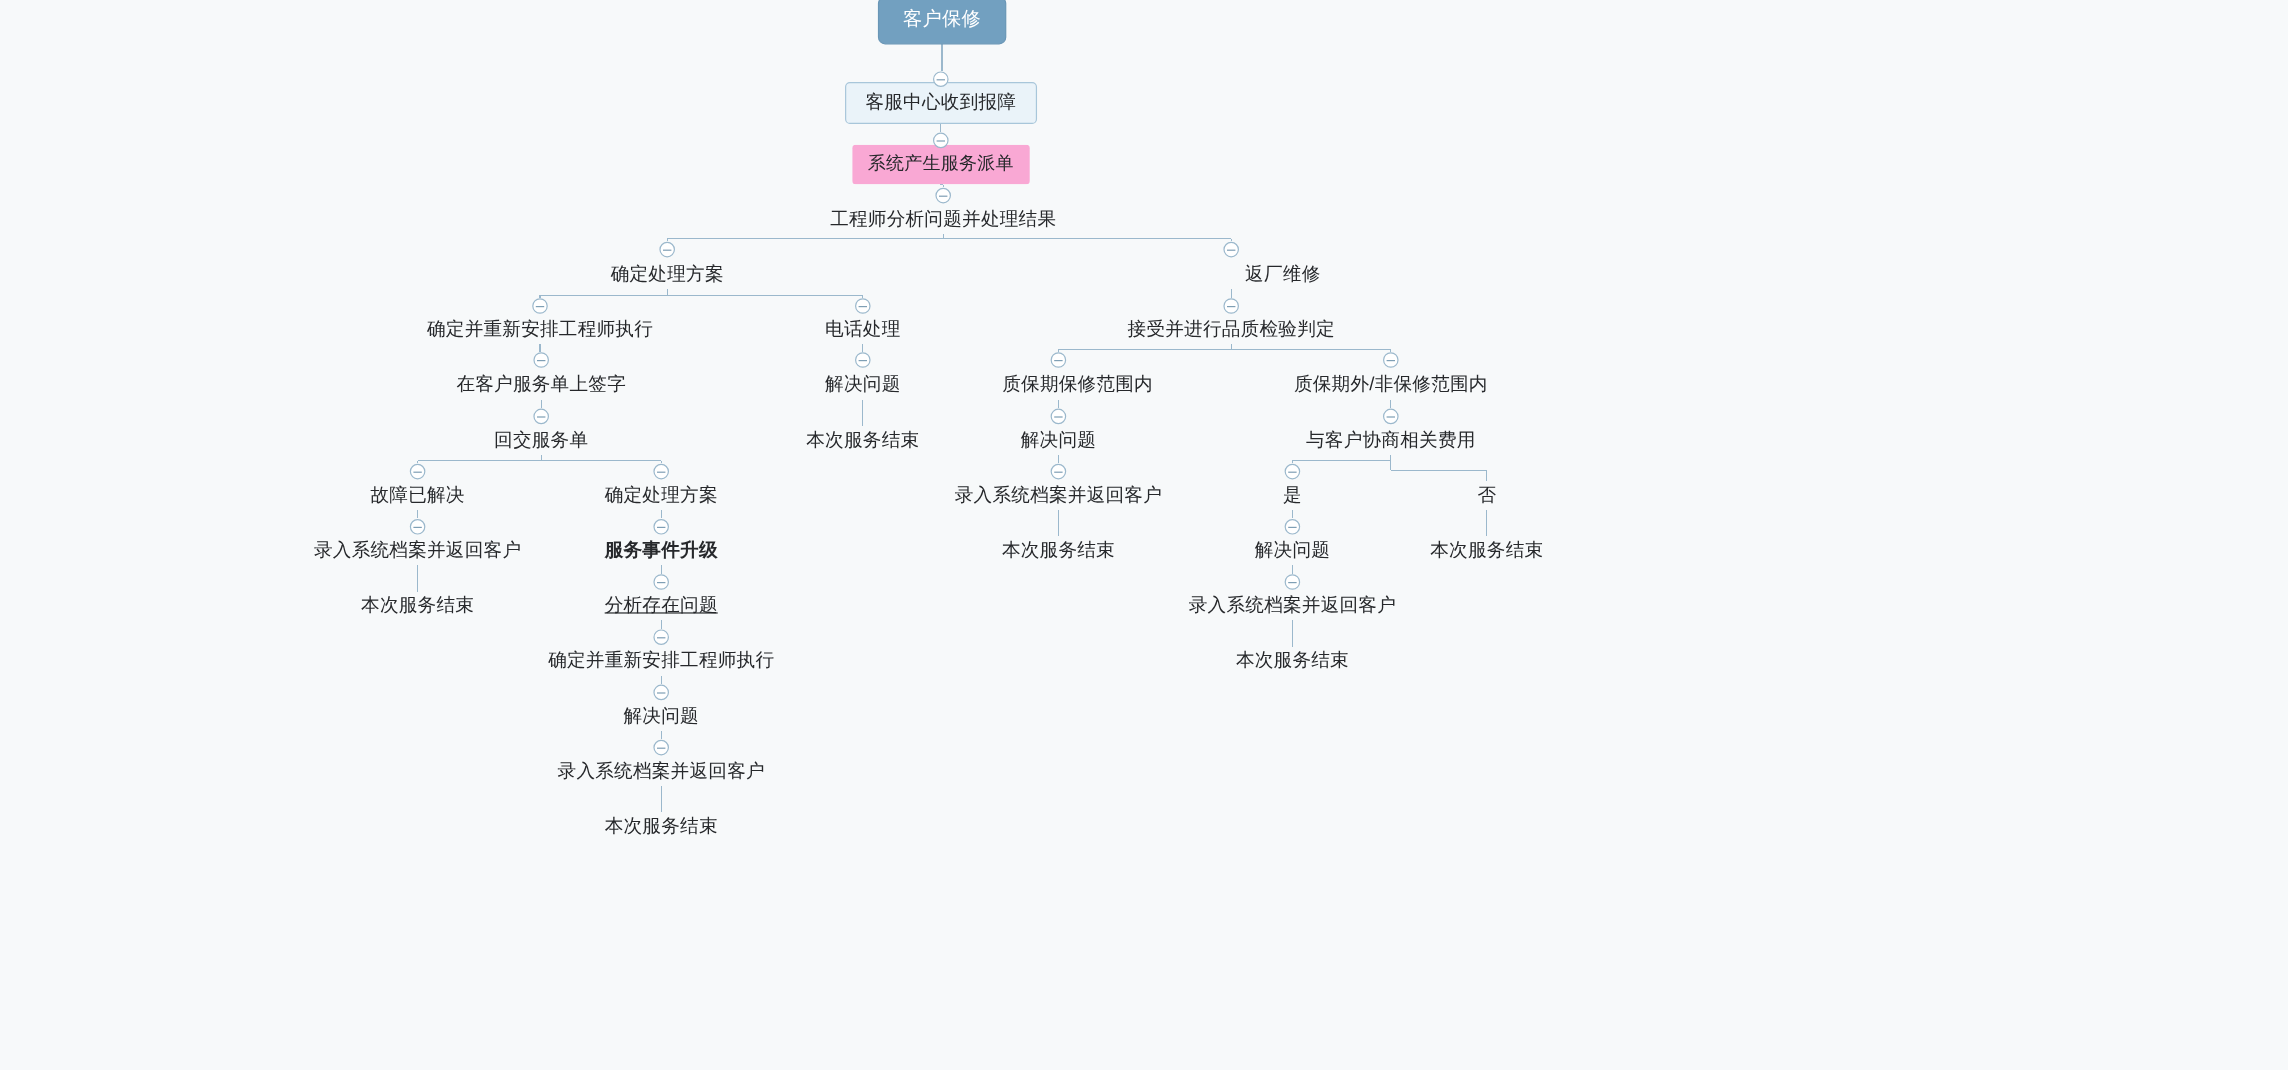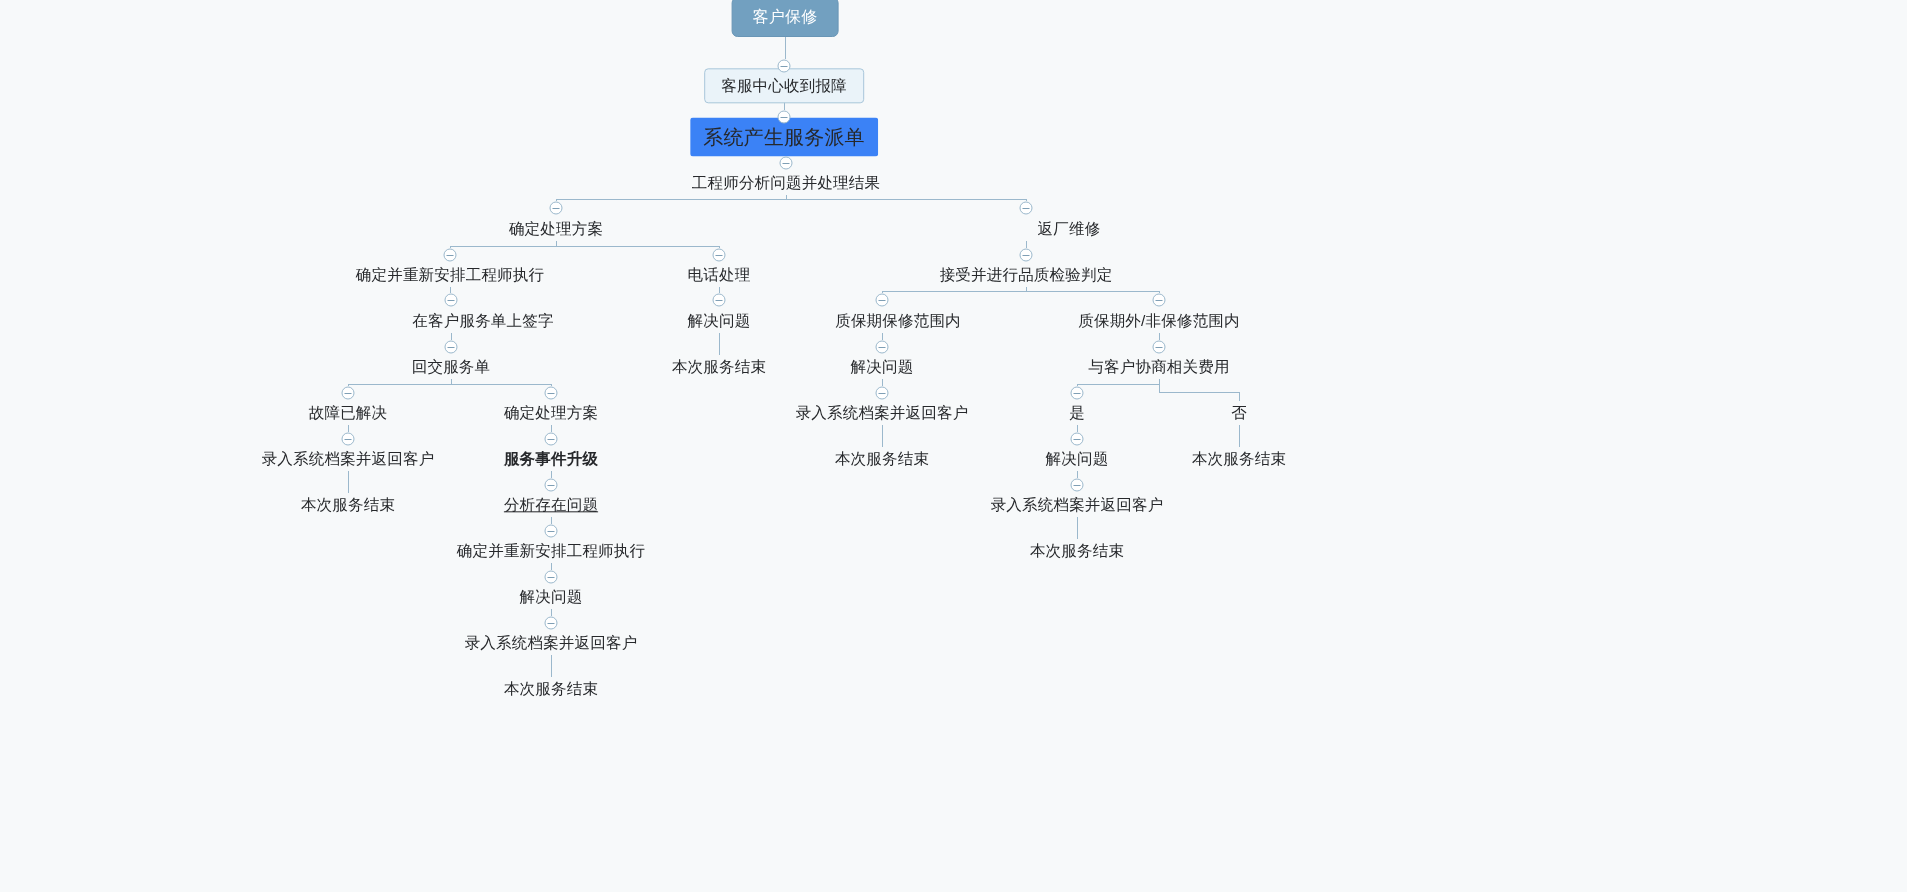--- a/index.html
+++ b/index.html
@@ -35,25 +35,25 @@
   }
   .node.level1{
     background:#eaf3f9;
     border:1px solid #a8c6da;
     border-radius:4px;
     padding:7px 16px;
     font-size:15.5px;
     color:#26282b;
   }
   .node.level2{
-    background:#3b82f6;
+    background:#f9a8d4;
     border:1px solid transparent;
     border-radius:3px;
     padding:6px 12px;
-    font-size:20px;
+    font-size:15px;
   }
   .node.plain{
     background:transparent;
     border:none;
   }
 
   .toggle{
     position:absolute;
     width:13px;height:13px;
     transform:translate(-50%,-50%);
@@ -138,21 +138,21 @@
       <div class="node level1" style="left: 784px; top: 86px;">客服中心收到报障</div>
       <div class="toggle" style="left: 784px; top: 66px;"></div>
       <div class="node level2" style="left: 784px; top: 137px;">系统产生服务派单</div>
       <div class="toggle" style="left: 784px; top: 117px;"></div>
       <div class="node plain" style="left: 786px; top: 183px;">工程师分析问题并处理结果</div>
       <div class="toggle" style="left: 786px; top: 163px;"></div>
       <div class="node plain" style="left: 556px; top: 229px;">确定处理方案</div>
       <div class="toggle" style="left: 556px; top: 208px;"></div>
       <div class="node plain" style="left: 450px; top: 275px;">确定并重新安排工程师执行</div>
       <div class="toggle" style="left: 450px; top: 255px;"></div>
-      <div class="node plain" style="left: 451px; top: 321px; margin-left: 32px;">在客户服务单上签字</div>
+      <div class="node plain" style="left: 451px; top: 321px;">在客户服务单上签字</div>
       <div class="toggle" style="left: 451px; top: 300px;"></div>
       <div class="node plain" style="left: 451px; top: 367px;">回交服务单</div>
       <div class="toggle" style="left: 451px; top: 347px;"></div>
       <div class="node plain" style="left: 348px; top: 413px;">故障已解决</div>
       <div class="toggle" style="left: 348px; top: 393px;"></div>
       <div class="node plain" style="left: 348px; top: 459px;">录入系统档案并返回客户</div>
       <div class="toggle" style="left: 348px; top: 439px;"></div>
       <div class="node plain" style="left: 348px; top: 505px;">本次服务结束</div>
       <div class="node plain" style="left: 551px; top: 413px;">确定处理方案</div>
       <div class="toggle" style="left: 551px; top: 393px;"></div>

